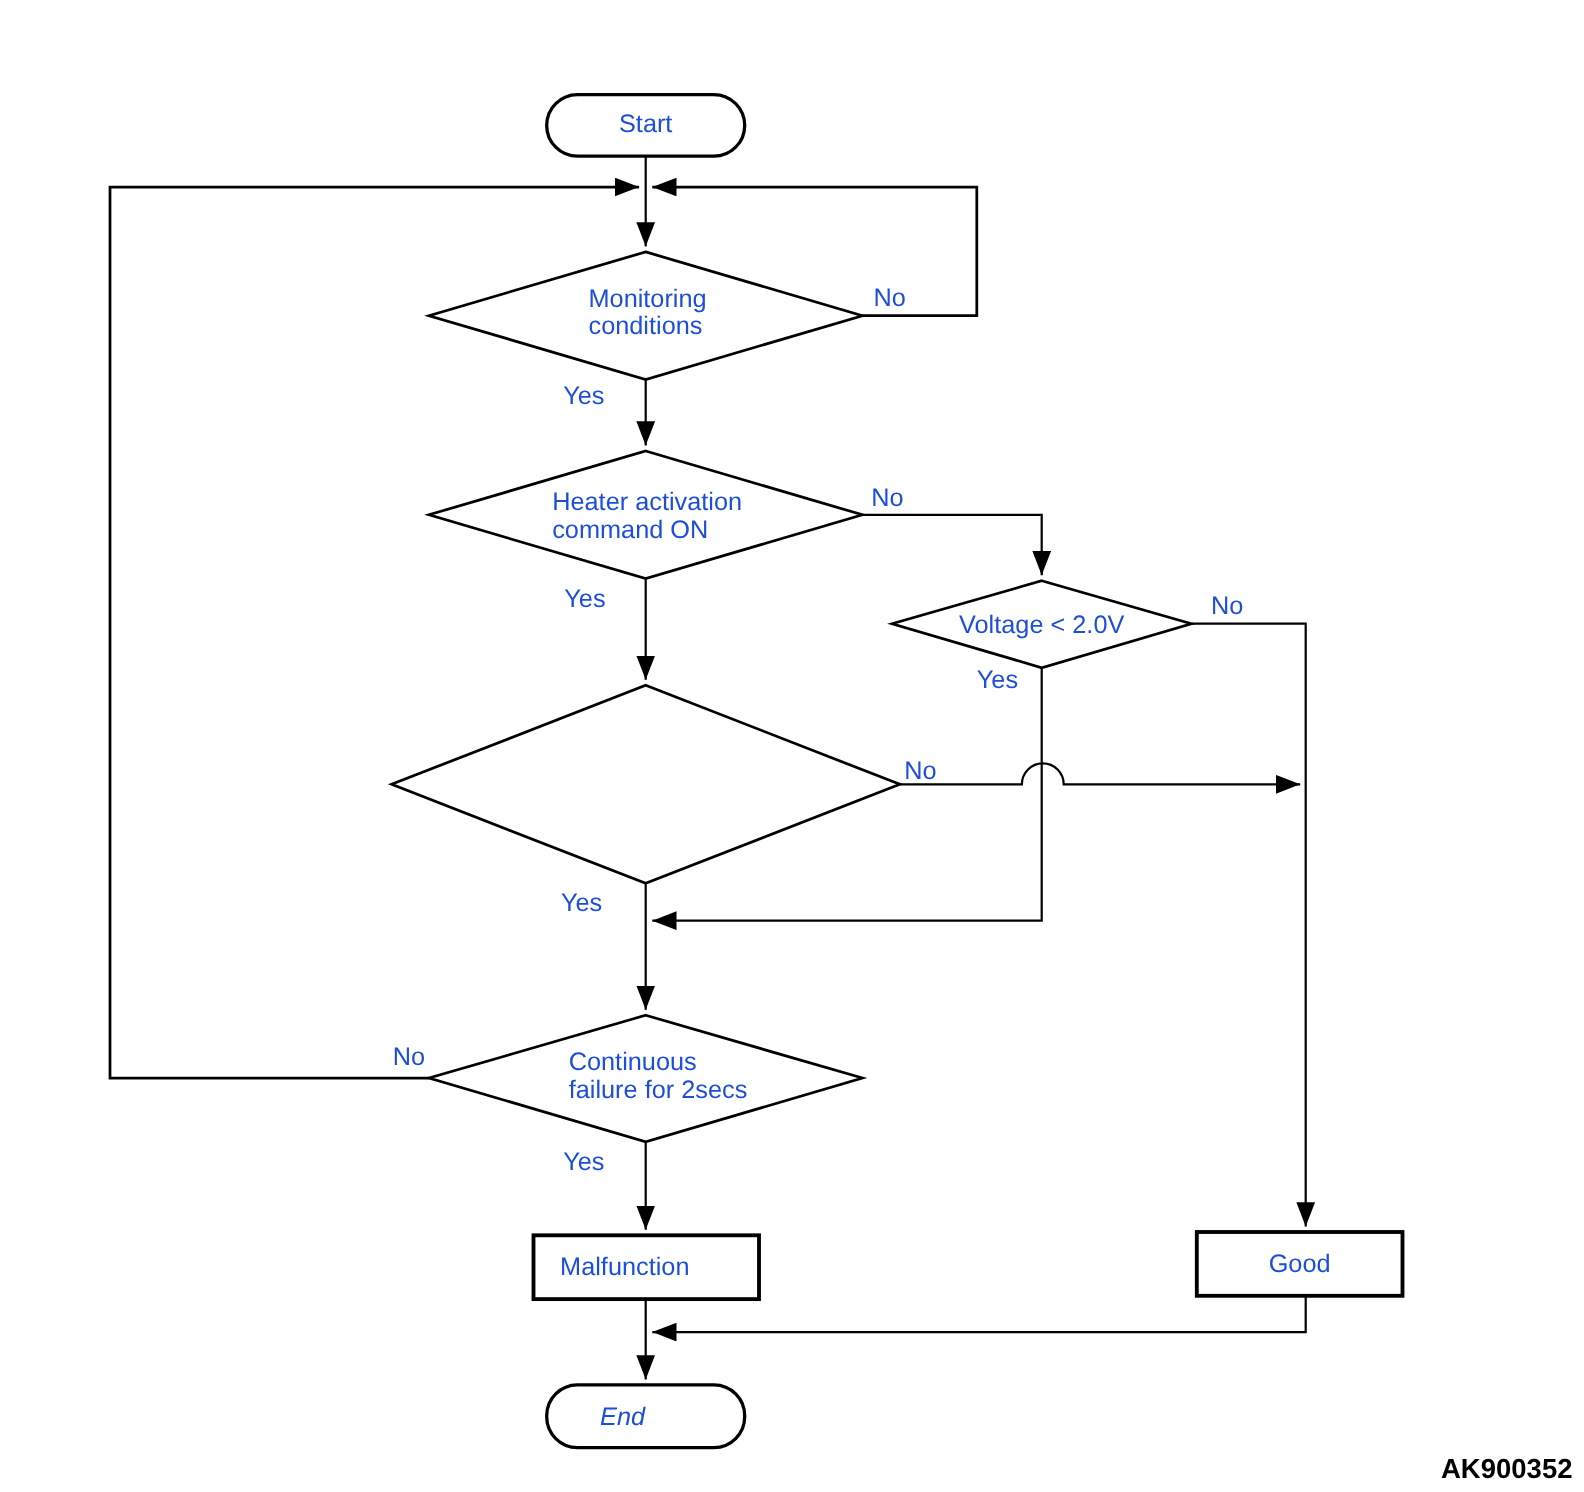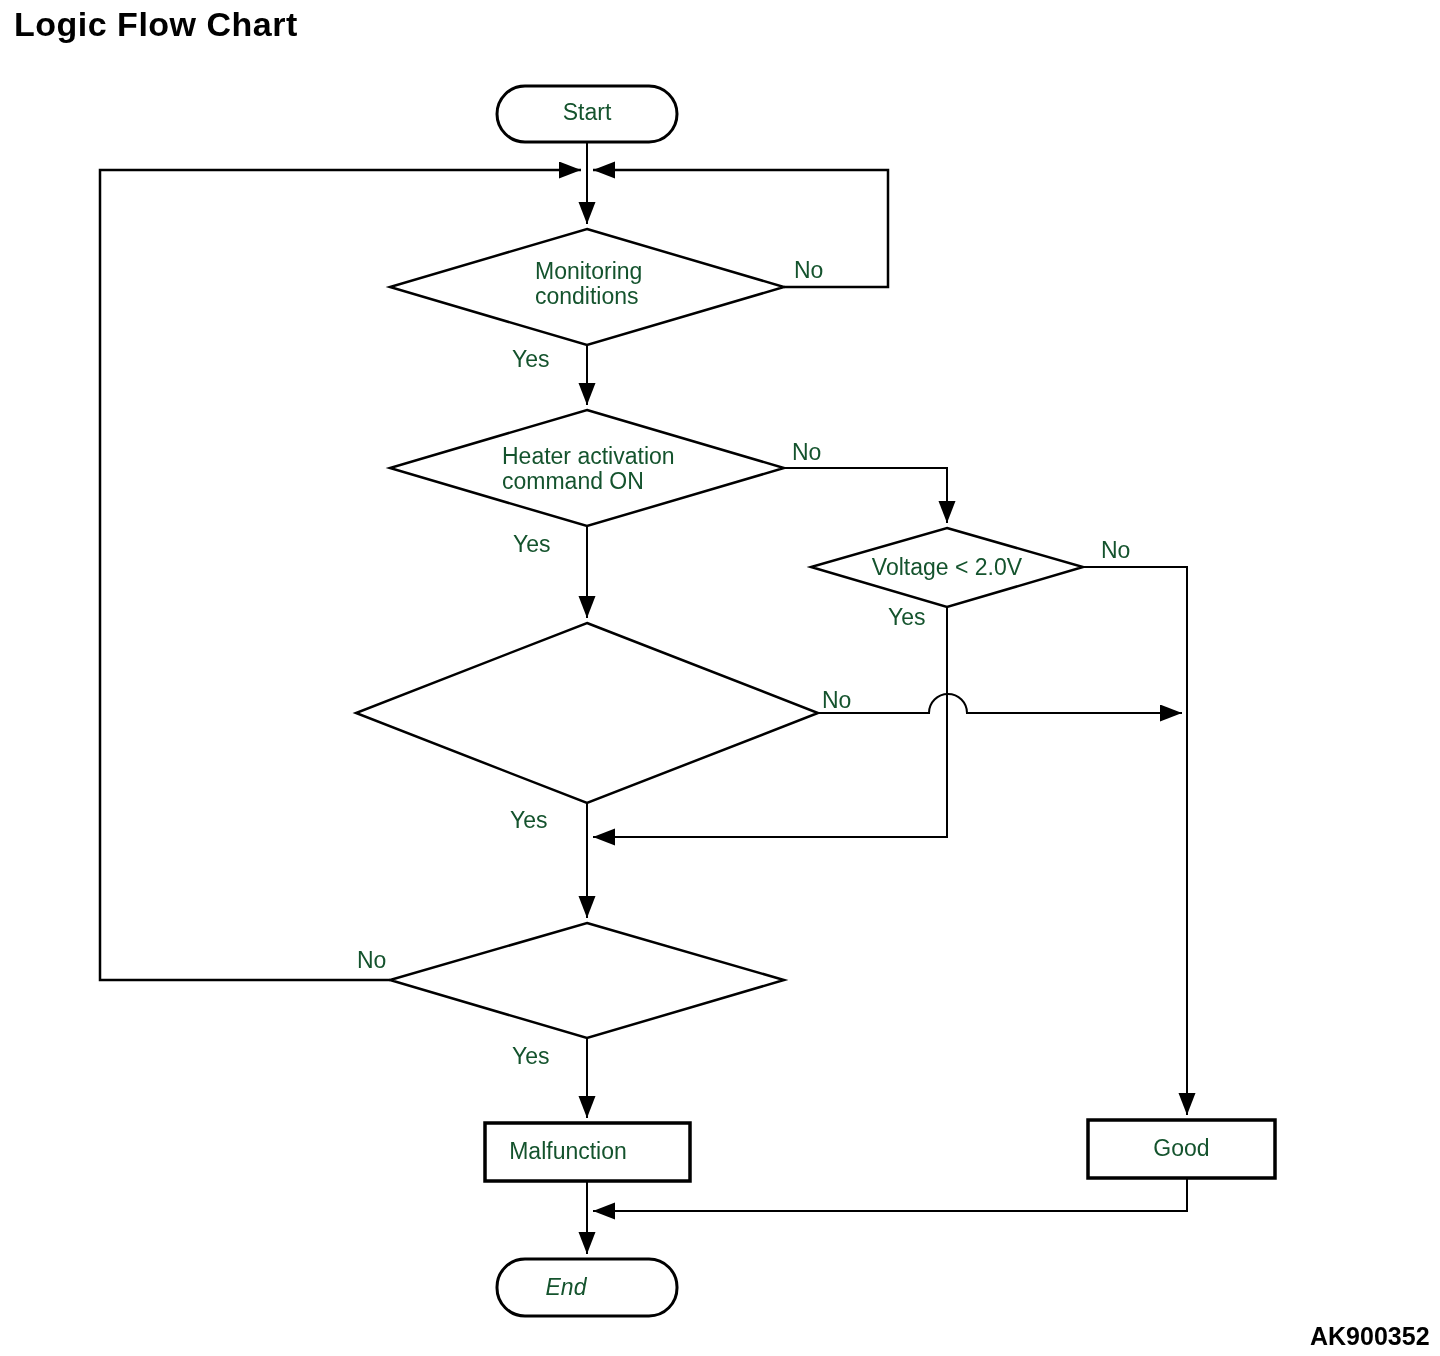--- a/index.html
+++ b/index.html
@@ -10,21 +10,21 @@
     background: #ffffff;
     font-family: "Liberation Sans", sans-serif;
     color: #000000;
     overflow: hidden;
   }
   #flow-svg { position: absolute; left: 0; top: 0; }
   .lbl {
     position: absolute;
     font-size: 23px;
     line-height: 25px;
-    color: #14532d;
+    color: #1d4ed8;
     white-space: pre-line;
   }
   .ctr { text-align: center; }
   #page-title {
     position: absolute;
     left: 14px;
     top: 5px;
     font-size: 34px;
     font-weight: bold;
     letter-spacing: 0.5px;
@@ -71,33 +71,34 @@
       <polygon points="587,410 784,468 587,526 390,468" stroke-width="2.5"></polygon>
       <polygon points="947,528 1083,567 947,607 811,567" stroke-width="2.5"></polygon>
       <polygon points="587,623 818,713 587,803 356,713" stroke-width="2.5"></polygon>
       <polygon points="587,923 784,980 587,1038 390,980" stroke-width="2.5"></polygon>
       <rect x="485" y="1123" width="205" height="58" stroke-width="3.5"></rect>
       <rect x="1088" y="1120" width="187" height="58" stroke-width="3.5"></rect>
       <rect x="497" y="1259" width="180" height="57" rx="28" ry="28" stroke-width="3"></rect>
     </g>
   </svg>
 
-  <div id="page-title">Logic Flow Chart</div>
 
   <div class="lbl ctr" style="left:497px; top:100px; width:180px;">Start</div>
 
   <div class="lbl" style="left:535px; top:259px;">Monitoring
 conditions</div>
 
   <div class="lbl" style="left:502px; top:444px;">Heater activation
 command ON</div>
 
   <div class="lbl ctr" style="left:837px; top:555px; width:220px;">Voltage &lt; 2.0V</div>
 
 
+  <div class="lbl" style="left:517px; top:953px;">Continuous
+failure for 2secs</div>
 
   <div class="lbl ctr" style="left:485px; top:1139px; width:166px;">Malfunction</div>
 
   <div class="lbl ctr" style="left:1088px; top:1136px; width:187px;">Good</div>
 
   <div class="lbl ctr" style="left:476px; top:1275px; width:180px;font-style:italic;">End</div>
 
   <div class="lbl" style="left:512px; top:347px;">Yes</div>
   <div class="lbl" style="left:794px; top:258px;">No</div>
 

